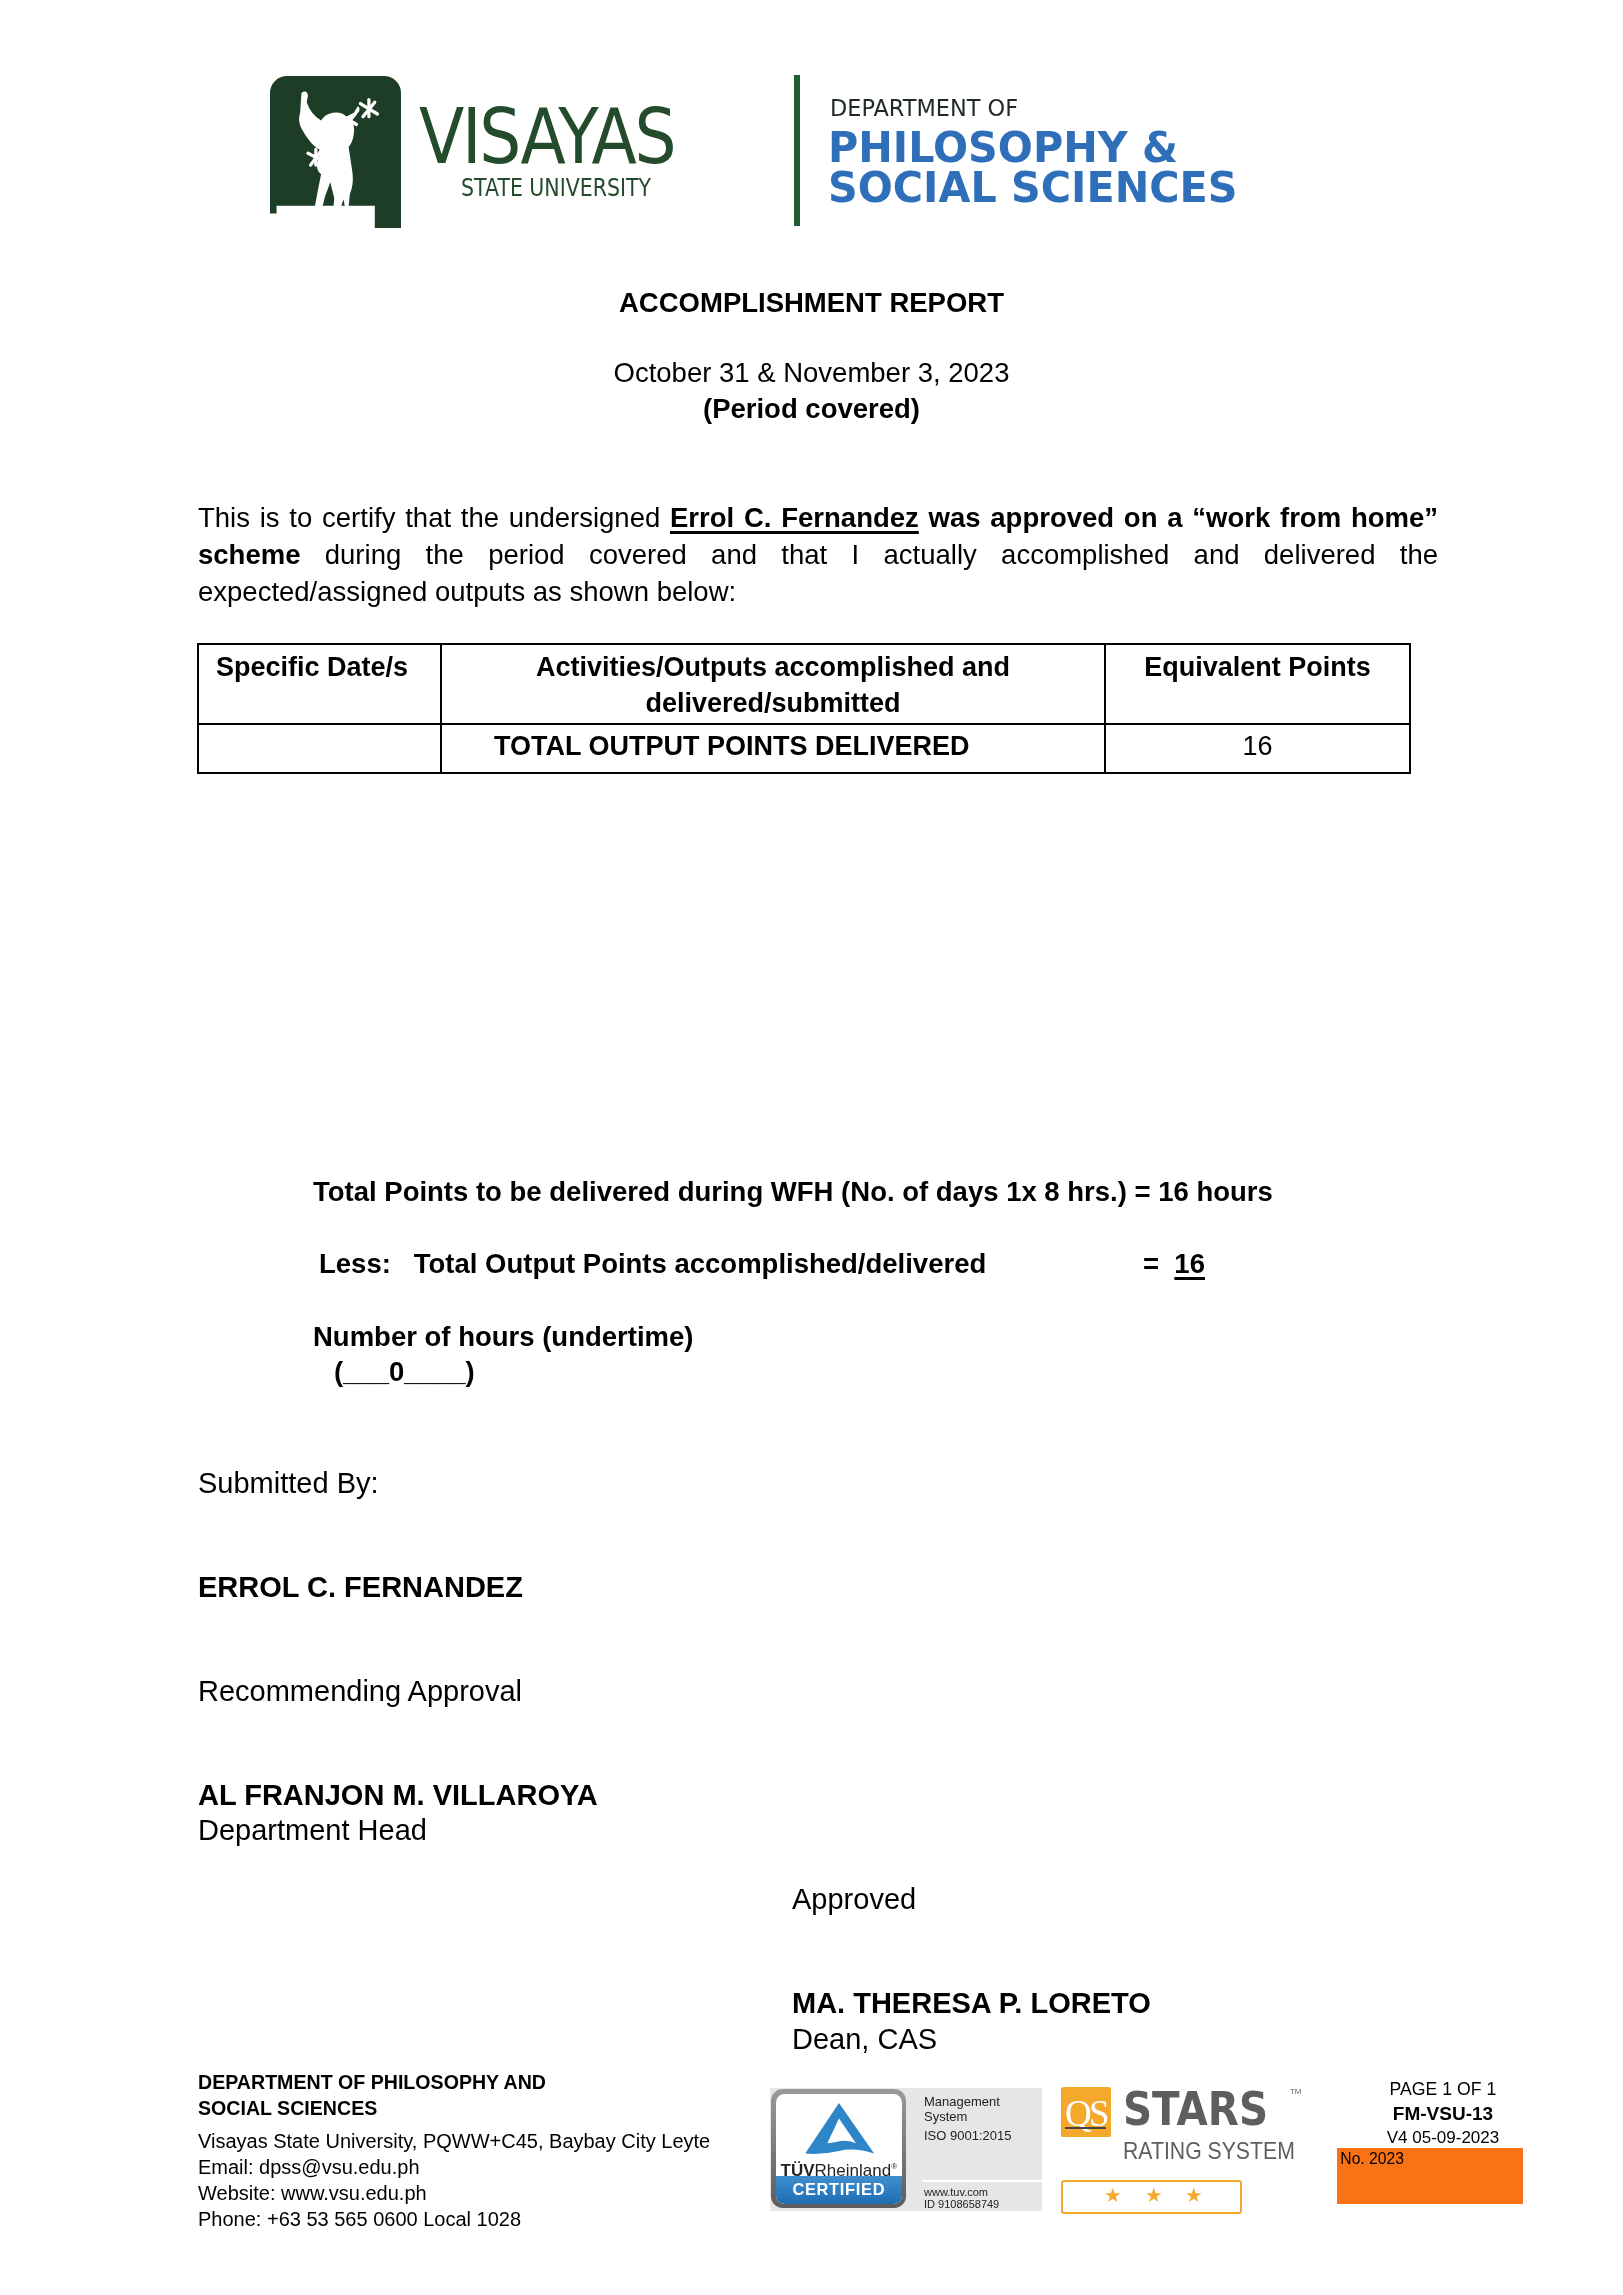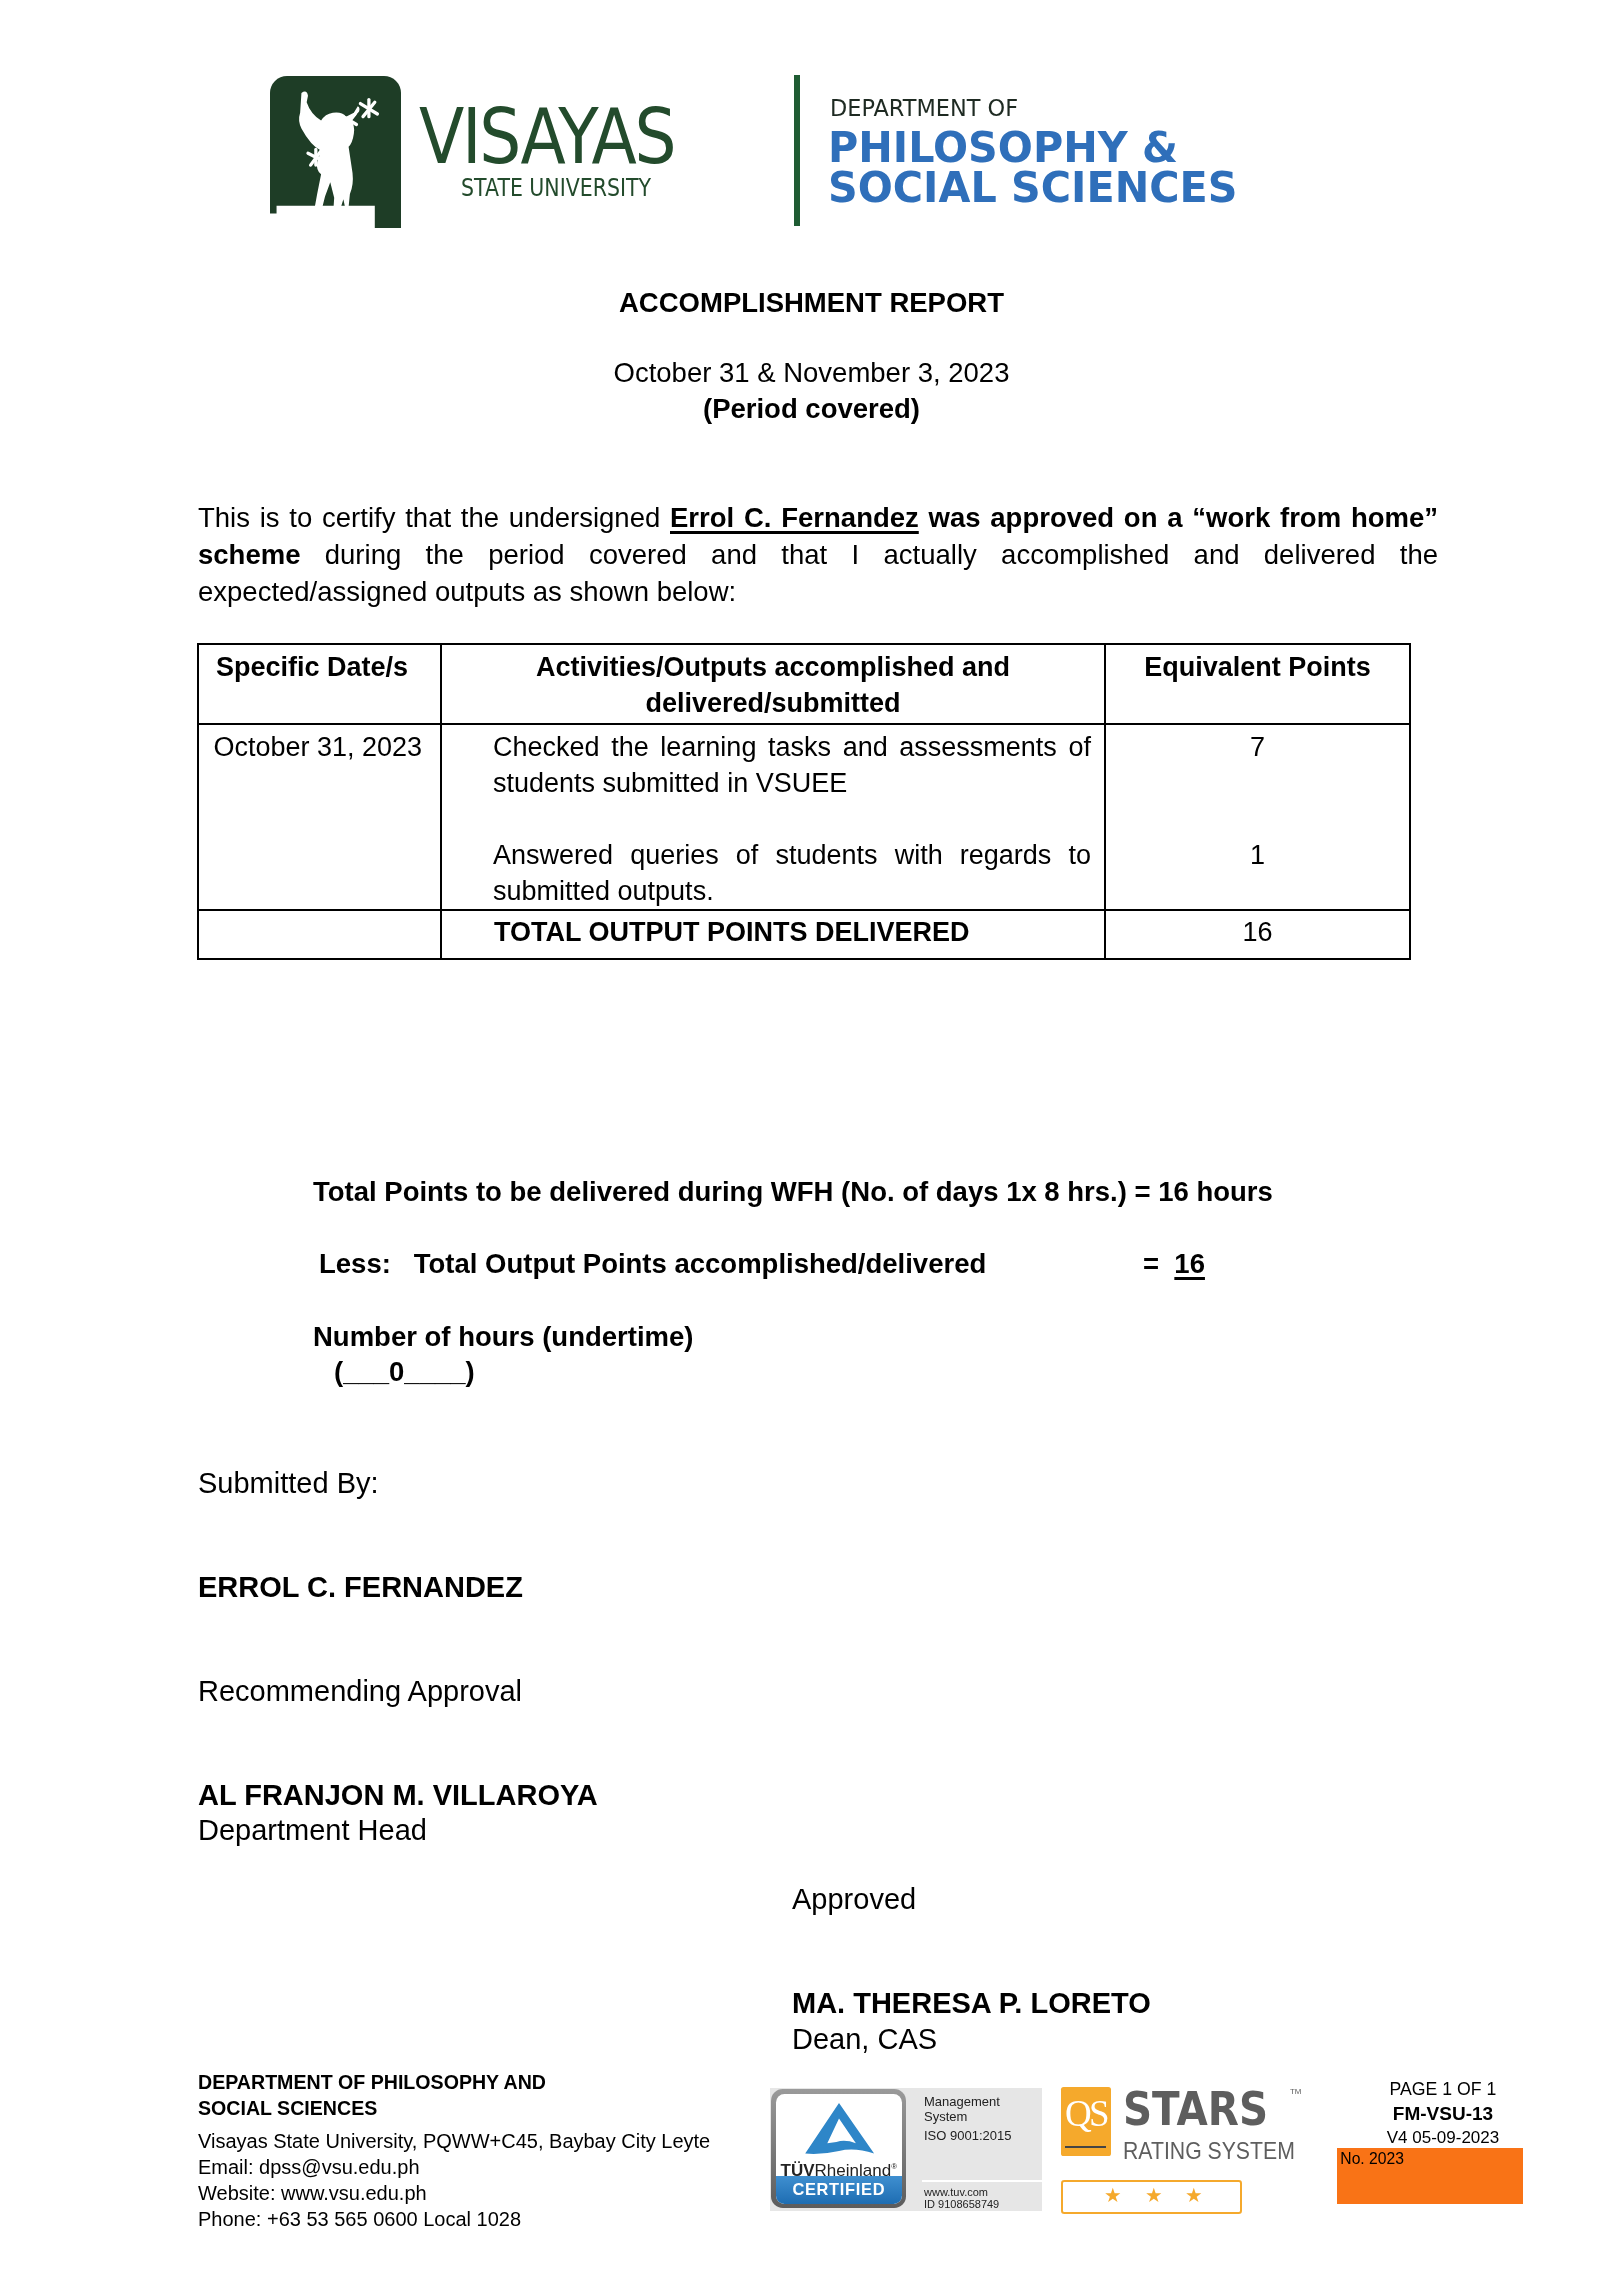--- a/index.html
+++ b/index.html
@@ -75,21 +75,21 @@
   .tuv-wrap { left: 770px; top: 2088px; width: 272px; height: 123px; background: #e6e6e6; }
   .tuv-badge { position: absolute; left: 1.3px; top: 1.3px; width: 135px; height: 119px; border-radius: 11.8px;
                background: linear-gradient(#9a9a9a, #5c5c5c); }
   .tuv-inner { position: absolute; left: 4.6px; top: 4.6px; right: 4.6px; bottom: 4.6px; border-radius: 8.5px; background: #fff; overflow: hidden; }
   .tuv-brand { position: absolute; left: 0; right: 0; top: 67px; text-align: center; font-size: 17px; color: #222; }
   .tuv-brand b { font-weight: bold; }
   .tuv-cert { position: absolute; left: 0; right: 0; bottom: 0; height: 27.5px; background: linear-gradient(#3f8fd0, #1e6db2);
               color: #fff; font-weight: bold; text-align: center; font-size: 16.4px; line-height: 27.5px; letter-spacing: 0.7px; }
   .tuv-text { position: absolute; left: 154px; font-size: 13px; color: #222; line-height: 1.15; }
   .tuv-sep { position: absolute; left: 152px; right: 0; top: 92px; height: 2px; background: #fff; }
-  .qs-box { left: 1061px; top: 2087px; width: 50px; height: 69px; background: #f5a92c; border-radius: 2.6px; }
+  .qs-box { left: 1061px; top: 2087px; width: 50px; height: 50px; background: #f5a92c; border-radius: 2.6px; }
   .qs-text { position: absolute; left: 3.9px; top: 7.9px; color: #fff; font-family: "Liberation Serif", serif; font-size: 37px; line-height: 1; letter-spacing: -2.6px; }
   .qs-bar { position: absolute; left: 3.9px; right: 5.2px; bottom: 7.9px; height: 2px; background: #444; }
   .stars-word { left: 1123px; top: 2085px; font-family: "DejaVu Sans", sans-serif; font-weight: bold; font-size: 47px;
                 color: #5e5e5e; line-height: 1; transform: scaleX(0.86); transform-origin: left top; }
   .tm { left: 1290px; top: 2087px; font-size: 7.9px; color: #5e5e5e; }
   .rating-word { left: 1123px; top: 2140px; font-size: 23.6px; color: #5e5e5e; line-height: 1; transform: scaleX(0.9); transform-origin: left top; }
   .stars-box { left: 1061px; top: 2180px; width: 177px; height: 30px; border: 2px solid #f5a92c; border-radius: 3.3px; background: #fff; }
   .star { position: absolute; top: 3.9px; color: #f5a92c; font-size: 19.6px; line-height: 1; }
   .doc-page { left: 1335px; top: 2081px; width: 216px; text-align: center; font-size: 17.7px; line-height: 1; }
   .doc-code { left: 1335px; top: 2104px; width: 216px; text-align: center; font-size: 19px; font-weight: bold; line-height: 1; }
@@ -138,31 +138,20 @@
       <col class="col-pts">
     </colgroup>
   <thead>
     <tr class="row-head">
       <th style="text-align:left;padding-left:17px;">Specific Date/s</th>
       <th>Activities/Outputs accomplished and delivered/submitted</th>
       <th>Equivalent Points</th>
     </tr>
   </thead>
   <tbody>
-    <tr>
-      <td class="date-cell">October 31, 2023</td>
-      <td class="act-cell">
-        <div class="act-item">Checked the learning tasks and assessments of students submitted in VSUEE</div>
-        <div class="act-item">Answered queries of students with regards to submitted outputs.</div>
-      </td>
-      <td class="pts-cell">
-        <div class="pts-item">7</div>
-        <div class="pts-item">1</div>
-      </td>
-    </tr>
     <tr class="total-row">
       <td></td>
       <td class="total-label">TOTAL OUTPUT POINTS DELIVERED</td>
       <td class="total-val">16</td>
     </tr>
   </tbody>
 </table>
 
 <div class="abs sum sum1">Total Points to be delivered during WFH (No. of days 1x 8 hrs.) = 16 hours</div>
 <div class="abs sum sum2">

